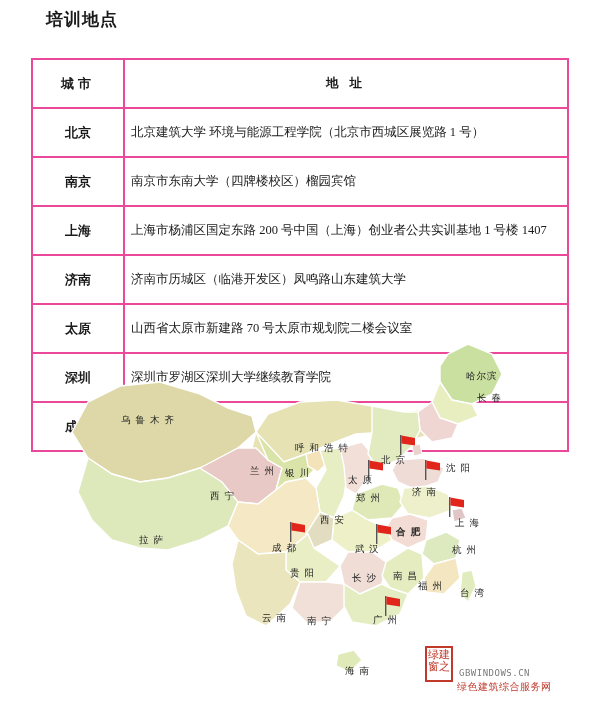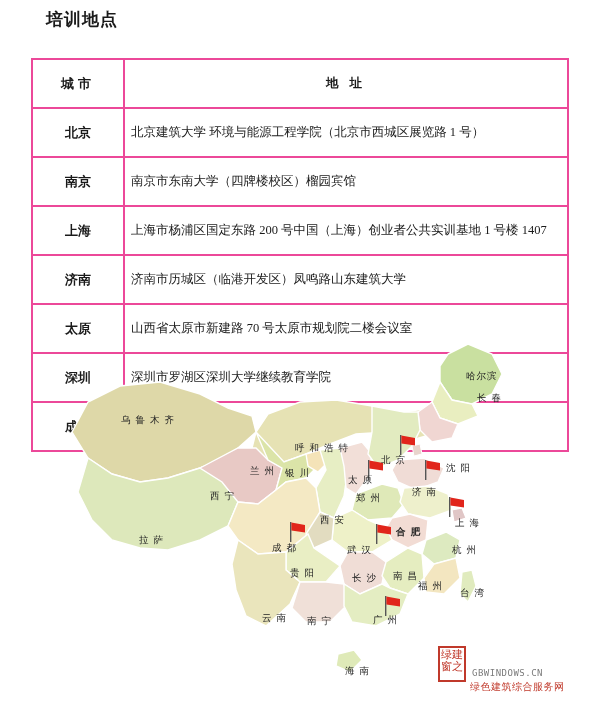--- a/index.html
+++ b/index.html
@@ -80,21 +80,21 @@
     letter-spacing: 1px;
     line-height: 11px;
   }
   .flag {
     position: absolute;
     width: 17px;
     height: 20px;
   }
   .watermark {
     position: absolute;
-    right: 14px;
+    right: 27px;
     bottom: 6px;
     width: 148px;
     height: 54px;
     margin-left: 16px;
   }
   .wm-box {
     position: absolute;
     left: 0;
     top: 2px;
     width: 28px;
@@ -287,21 +287,21 @@
     <div class="city-label" style="left:348px; top:192px;">太 原</div>
     <div class="city-label" style="left:381px; top:172px;">北 京</div>
     <div class="city-label" style="left:412px; top:196px;margin-top:8px;">济 南</div>
     <div class="city-label" style="left:210px; top:208px;">西 宁</div>
     <div class="city-label" style="left:356px; top:210px;">郑 州</div>
     <div class="city-label" style="left:320px; top:232px;">西 安</div>
     <div class="city-label" style="left:396px; top:244px;font-weight:bold;">合 肥</div>
     <div class="city-label" style="left:455px; top:235px;">上 海</div>
     <div class="city-label" style="left:139px; top:252px;">拉 萨</div>
     <div class="city-label" style="left:272px; top:260px;">成 都</div>
-    <div class="city-label" style="left:347px; top:262px;">武 汉</div>
+    <div class="city-label" style="left:355px; top:262px;font-family:Liberation Serif, serif;">武 汉</div>
     <div class="city-label" style="left:432px; top:262px;margin-left:20px;">杭 州</div>
     <div class="city-label" style="left:352px; top:290px;">长 沙</div>
     <div class="city-label" style="left:290px; top:285px;">贵 阳</div>
     <div class="city-label" style="left:393px; top:288px;text-align:center;">南 昌</div>
     <div class="city-label" style="left:418px; top:298px;">福 州</div>
     <div class="city-label" style="left:262px; top:330px;">云 南</div>
     <div class="city-label" style="left:307px; top:333px;">南 宁</div>
     <div class="city-label" style="left:373px; top:332px;">广 州</div>
     <div class="city-label" style="left:460px; top:305px;">台 湾</div>
     <div class="city-label" style="left:345px; top:383px;">海 南</div>

